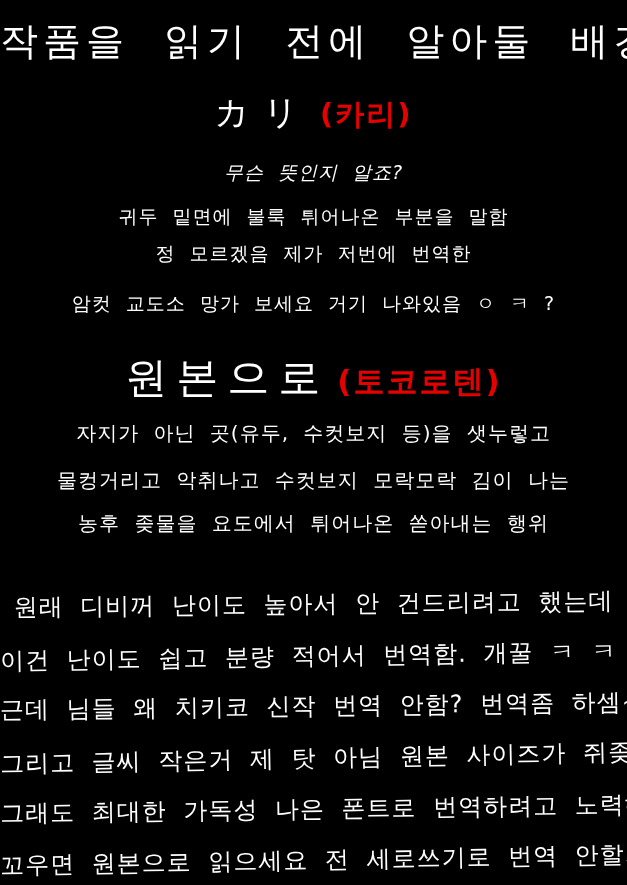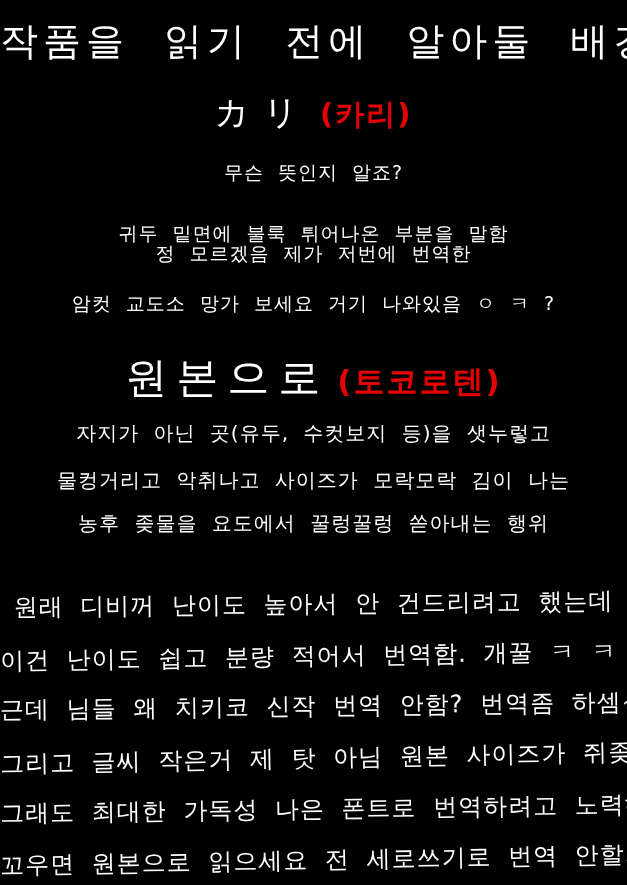--- a/index.html
+++ b/index.html
@@ -47,22 +47,22 @@
   }
   .heading-kari .reading { font-size:29px; }
   .heading-tokoroten .reading { font-size:31px;text-align:center; }
   
   .note-line {
     font-size:19px;
     letter-spacing:1px;
     word-spacing:7px;
     color:#ffffff;
   }
-  .k1 { top:160px; }
-  .k2 { top:221px;text-align:center; }
+  .k1 { top:160px;font-style:italic; }
+  .k2 { top:204px;text-align:center; }
   .k3 { top:241px; }
   .k4 { top:291px; }
   .t1 { top:420px; font-size:20px; }
   .t2 { top:467px; font-size:20px; }
   .t3 { top:510px; font-size:20px; }
   
   .footer-line {
     font-size:24px;
     letter-spacing:1px;
     word-spacing:8px;
@@ -87,21 +87,21 @@
 <div class="row note-line k1">무슨 뜻인지 알죠?</div>
 <div class="row note-line k2">귀두 밑면에 불룩 튀어나온 부분을 말함</div>
 <div class="row note-line k3">정 모르겠음 제가 저번에 번역한</div>
 <div class="row note-line k4">암컷 교도소 망가 보세요 거기 나와있음 ㅇ ㅋ ?</div>
 
 <div class="row term-heading heading-tokoroten">
   <span>원본으로</span><span class="reading">(토코로텐)</span>
 </div>
 
 <div class="row note-line t1">자지가 아닌 곳(유두, 수컷보지 등)을 샛누렇고</div>
-<div class="row note-line t2">물컹거리고 악취나고 사이즈가 모락모락 김이 나는</div>
-<div class="row note-line t3">농후 좆물을 요도에서 꿀렁꿀렁 쏟아내는 행위</div>
+<div class="row note-line t2">물컹거리고 악취나고 수컷보지 모락모락 김이 나는</div>
+<div class="row note-line t3">농후 좆물을 요도에서 튀어나온 쏟아내는 행위</div>
 
 <div class="row footer-line f1">원래 디비꺼 난이도 높아서 안 건드리려고 했는데</div>
 <div class="row footer-line f2">이건 난이도 쉽고 분량 적어서  번역함. 개꿀 ㅋ ㅋ ㅋ</div>
 <div class="row footer-line f3">근데 님들 왜 치키코 신작 번역 안함? 번역좀 하셈~~~</div>
 <div class="row footer-line f4">그리고 글씨 작은거 제 탓 아님 원본 사이즈가 쥐좆만한거임</div>
 <div class="row footer-line f5">그래도 최대한 가독성 나은 폰트로 번역하려고 노력해봤음</div>
 <div class="row footer-line f6">꼬우면 원본으로 읽으세요 전 세로쓰기로 번역 안할거니까</div>
 
 </body></html>

